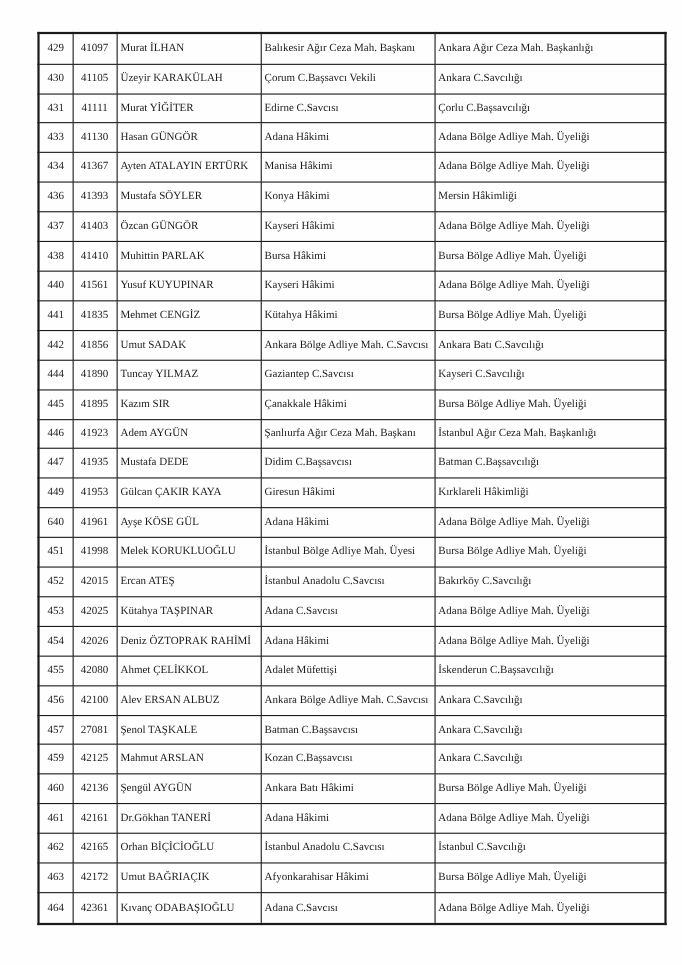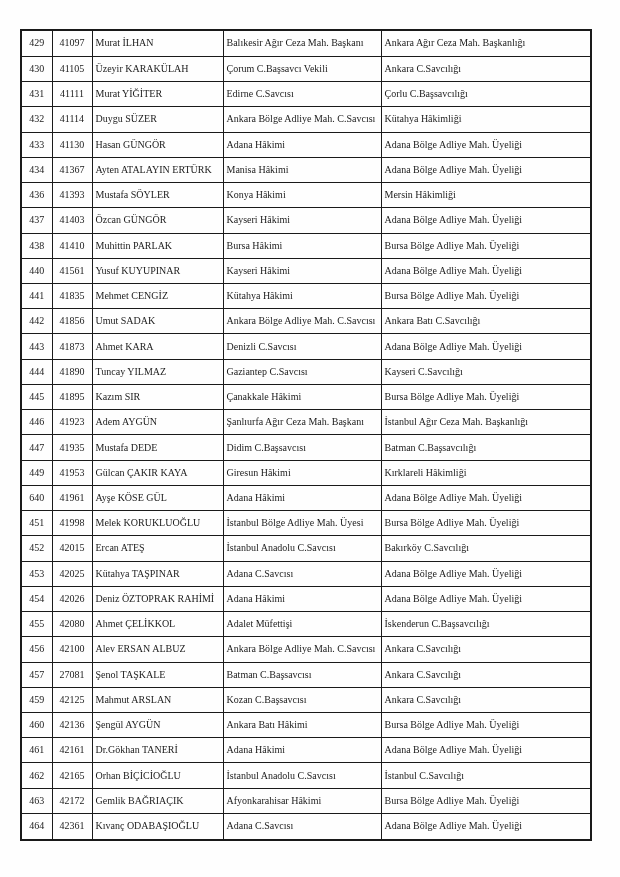--- a/index.html
+++ b/index.html
@@ -10,21 +10,21 @@
   .page {
     position: relative;
     width: 620px;
     height: 877px;
     background: #fefefe;
     overflow: hidden;
     font-family: "Liberation Serif", serif;
   }
   table.roster {
     position: absolute;
-    left: 20px;
+    left: 34px;
     top: 29px;
     width: 570px;
     height: 812px;
     border-collapse: collapse;
     table-layout: fixed;
     border: 2px solid #1a1a1a;
   }
   table.roster td {
     border: 1.2px solid #1a1a1a;
     font-family: "Liberation Serif", serif;
@@ -69,27 +69,20 @@
           <td>Ankara C.Savcılığı</td>
         </tr>
         <tr>
           <td class="center">431</td>
           <td class="center">41111</td>
           <td>Murat YİĞİTER</td>
           <td>Edirne C.Savcısı</td>
           <td>Çorlu C.Başsavcılığı</td>
         </tr>
         <tr>
-          <td class="center">432</td>
-          <td class="center">41114</td>
-          <td>Duygu SÜZER</td>
-          <td>Ankara Bölge Adliye Mah. C.Savcısı</td>
-          <td>Kütahya Hâkimliği</td>
-        </tr>
-        <tr>
           <td class="center">433</td>
           <td class="center">41130</td>
           <td>Hasan GÜNGÖR</td>
           <td>Adana Hâkimi</td>
           <td>Adana Bölge Adliye Mah. Üyeliği</td>
         </tr>
         <tr>
           <td class="center">434</td>
           <td class="center">41367</td>
           <td>Ayten ATALAYIN ERTÜRK</td>
@@ -132,27 +125,20 @@
           <td>Bursa Bölge Adliye Mah. Üyeliği</td>
         </tr>
         <tr>
           <td class="center">442</td>
           <td class="center">41856</td>
           <td>Umut SADAK</td>
           <td>Ankara Bölge Adliye Mah. C.Savcısı</td>
           <td>Ankara Batı C.Savcılığı</td>
         </tr>
         <tr>
-          <td class="center">443</td>
-          <td class="center">41873</td>
-          <td>Ahmet KARA</td>
-          <td>Denizli C.Savcısı</td>
-          <td>Adana Bölge Adliye Mah. Üyeliği</td>
-        </tr>
-        <tr>
           <td class="center">444</td>
           <td class="center">41890</td>
           <td>Tuncay YILMAZ</td>
           <td>Gaziantep C.Savcısı</td>
           <td>Kayseri C.Savcılığı</td>
         </tr>
         <tr>
           <td class="center">445</td>
           <td class="center">41895</td>
           <td>Kazım SIR</td>
@@ -260,21 +246,21 @@
         <tr>
           <td class="center">462</td>
           <td class="center">42165</td>
           <td>Orhan BİÇİCİOĞLU</td>
           <td>İstanbul Anadolu C.Savcısı</td>
           <td>İstanbul C.Savcılığı</td>
         </tr>
         <tr>
           <td class="center">463</td>
           <td class="center">42172</td>
-          <td>Gemlik BAĞRIAÇIK</td>
+          <td>Umut BAĞRIAÇIK</td>
           <td>Afyonkarahisar Hâkimi</td>
           <td>Bursa Bölge Adliye Mah. Üyeliği</td>
         </tr>
         <tr>
           <td class="center">464</td>
           <td class="center">42361</td>
           <td>Kıvanç ODABAŞIOĞLU</td>
           <td>Adana C.Savcısı</td>
           <td>Adana Bölge Adliye Mah. Üyeliği</td>
         </tr>

